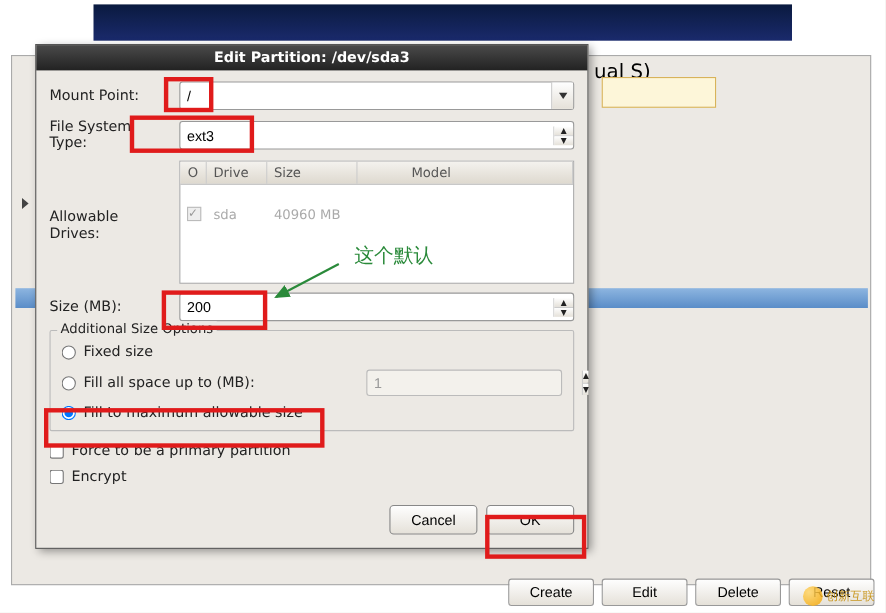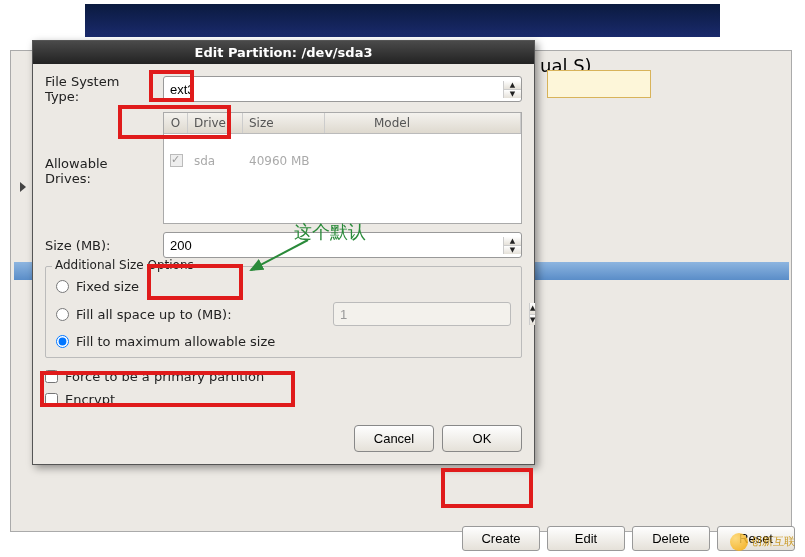--- a/index.html
+++ b/index.html
@@ -260,20 +260,31 @@
   <button>Create</button>
   <button>Edit</button>
   <button>Delete</button>
   <button>Reset</button>
 </div>
 
 <div class="dialog">
   <div class="titlebar">Edit Partition: /dev/sda3</div>
   <div class="dlg-body">
 
+    <div class="form-row">
+      <div class="form-label">Mount Point:</div>
+      <div class="combo">
+        <input class="combo-input" value="/" style="">
+        <div class="combo-btn">
+          <svg width="8" height="6">
+              <polygon points="0,0 8,0 4,6" fill="#333"></polygon>
+            </svg>
+        </div>
+      </div>
+    </div>
 
     <div class="form-row">
       <div class="form-label">File System Type:</div>
       <div class="combo">
         <input class="combo-input" value="ext3" style="">
         <div class="spinner-btns">
           <div>▲</div>
           <div>▼</div>
         </div>
       </div>
@@ -345,21 +356,21 @@
     <button>OK</button>
   </div>
 </div>
 
 <div class="hl" style="left:149px; top:70px; width:45px; height:32px;"></div>
 <div class="hl" style="left:118px; top:105px; width:113px; height:34px;"></div>
 <div class="hl" style="left:147px; top:264px; width:96px; height:36px;"></div>
 <div class="hl" style="left:40px; top:371px; width:255px; height:36px;"></div>
 <div class="hl" style="left:441px; top:468px; width:92px; height:40px;"></div>
 
-<div class="annotation" style="left:294px; top:220px;">这个默认</div>
+<div class="annotation" style="left:322px; top:220px;">这个默认</div>
 <svg class="arrow" style="left:245px; top:236px;" width="70" height="40">
   <defs>
       <marker id="ah" markerWidth="8" markerHeight="8" refX="6" refY="3" orient="auto">
         <polygon points="0,0 7,3 0,6" fill="#2a8a3a"></polygon>
       </marker>
     </defs>
   <line x1="63" y1="4" x2="6" y2="34" stroke="#2a8a3a" stroke-width="2" marker-end="url(#ah)"></line>
 </svg>
 
 <div class="watermark">

